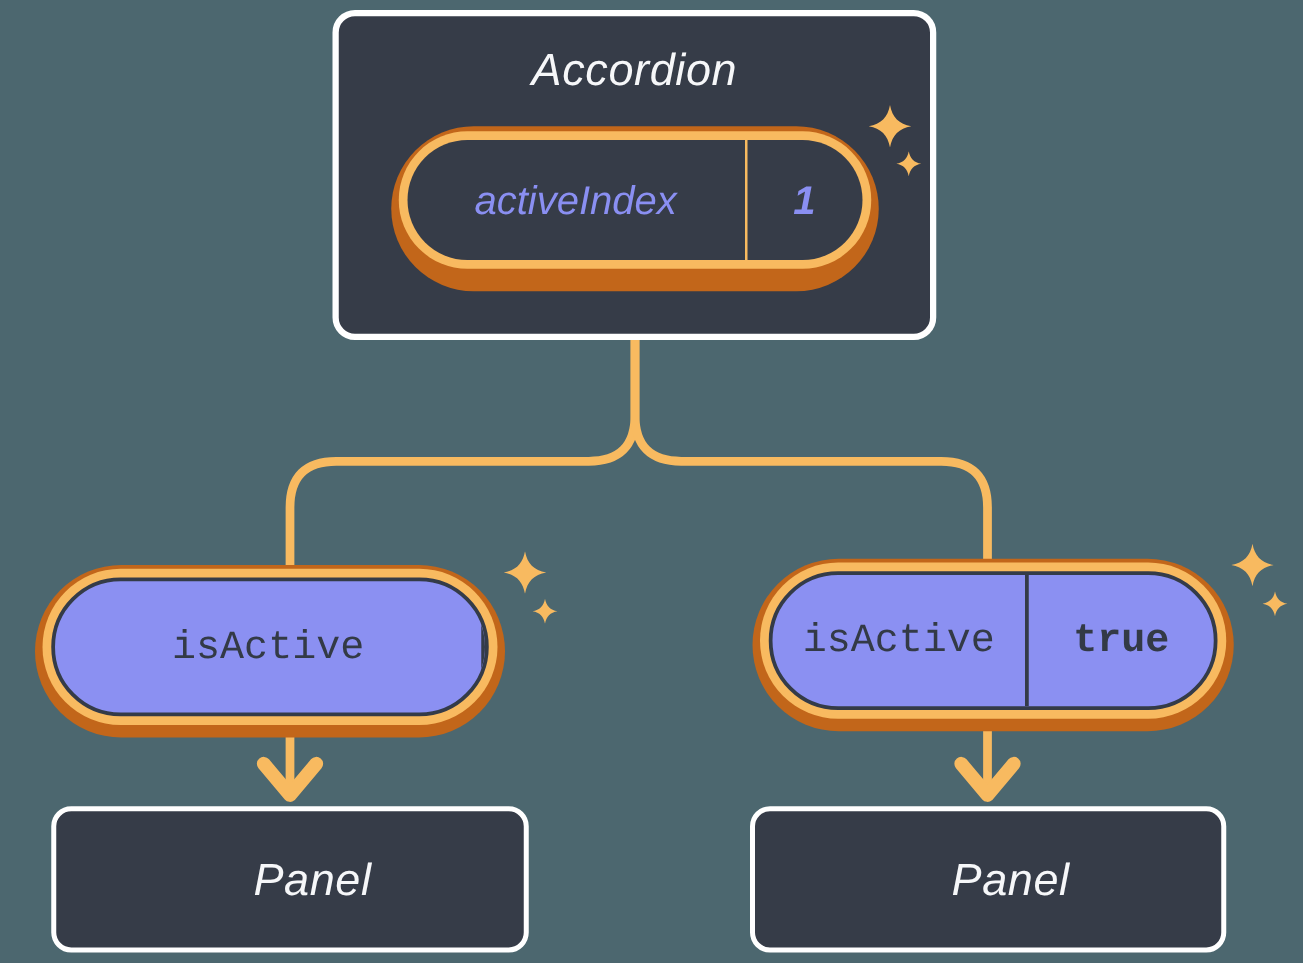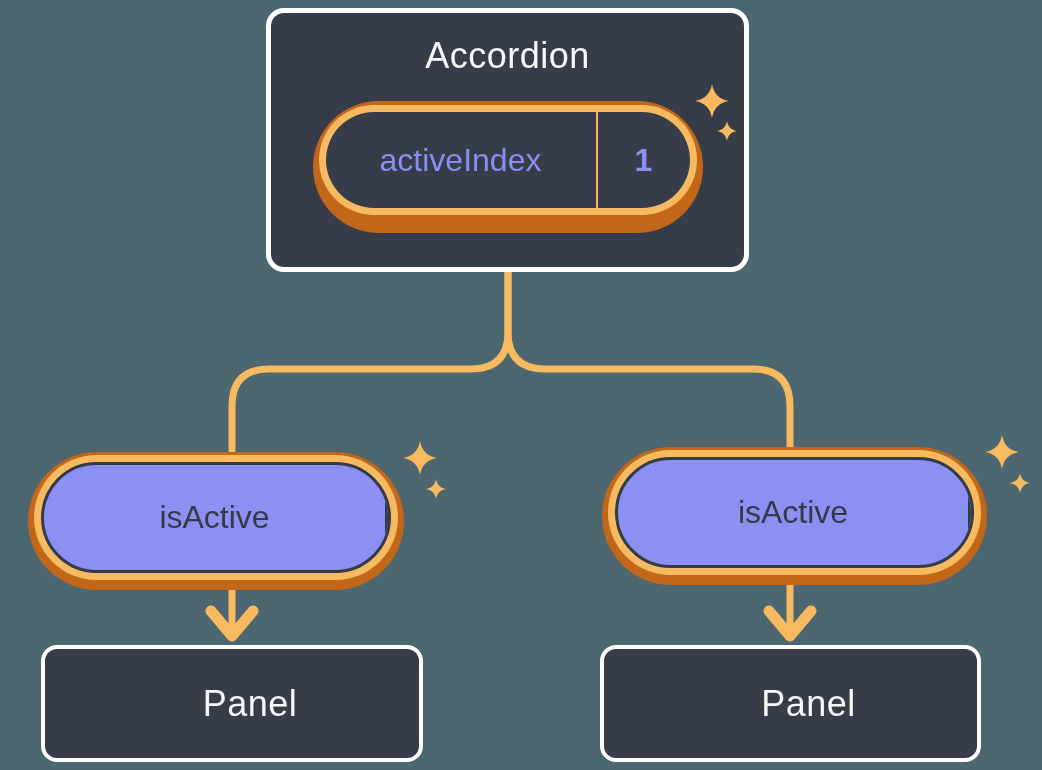--- a/index.html
+++ b/index.html
@@ -22,20 +22,21 @@
   }
   .connectors{position:absolute;left:0;top:0;z-index:1;}
   .stroke-orange{stroke:var(--orange-light);fill:none;}
 
   .node{
     position:absolute;z-index:2;box-sizing:border-box;
     background:var(--node-fill);
     border:5px solid var(--node-border);
     border-radius:18px;
     color:var(--node-text);
+    font-style:italic;
   }
   .accordion{display:flex;flex-direction:column;align-items:center;padding-top:22px;}
   .node-title{font-size:36px;font-weight:500;letter-spacing:.5px;color:var(--node-text);}
   .panel{display:flex;align-items:center;justify-content:center;border-width:4px;border-radius:16px;padding-left:36px;}
 
   .pill-outer{
     position:relative;z-index:2;box-sizing:border-box;
     background:var(--orange-dark);
     border-radius:999px;
     padding:4px 6px 18px 6px;
@@ -45,21 +46,21 @@
   .pill-mid{
     box-sizing:border-box;height:100%;
     background:var(--orange-light);
     border-radius:999px;padding:7px;
   }
   .pill-inner{
     box-sizing:border-box;height:100%;
     border-radius:999px;display:flex;align-items:stretch;overflow:hidden;
   }
   .pill-inner.dark{background:var(--node-fill);}
-  .pill-inner.purple{background:var(--pill-fill);border:3px solid var(--pill-border);}
+  .pill-inner.purple{background:var(--pill-fill);border:3px solid var(--pill-border);font-family:Liberation Mono, monospace;}
   .cell{display:flex;align-items:center;justify-content:center;font-size:32px;}
   .cell.grow{flex:1;}
   .cell.value{font-weight:700;}
   .purple-text{color:var(--pill-text-purple);}
   .dark-text{color:var(--pill-text-dark);}
   .divider{width:3px;flex:0 0 auto;}
   .divider.light{background:var(--orange-light);width:2px;}
   .divider.dark{background:var(--pill-border);}
   .sparkle{position:absolute;z-index:3;}
   .sparkle path{fill:var(--orange-light);}
@@ -106,20 +107,21 @@
         <span class="divider dark"></span>
       </div>
     </div>
   </div>
 
   <div class="pill-outer floating" style="left:602px;top:447px;width:385px;height:138px;padding:3px 6px 10px 6px;">
     <div class="pill-mid">
       <div class="pill-inner purple">
         <span class="cell grow dark-text">isActive</span>
         <span class="divider dark"></span>
+        <span class="cell value dark-text" style="width:148px;">true</span>
       </div>
     </div>
   </div>
 
   <div class="node panel" style="left:41px;top:645px;width:382px;height:117px;">
     <div class="node-title">Panel</div>
   </div>
   <div class="node panel" style="left:600px;top:645px;width:381px;height:117px;">
     <div class="node-title">Panel</div>
   </div>

